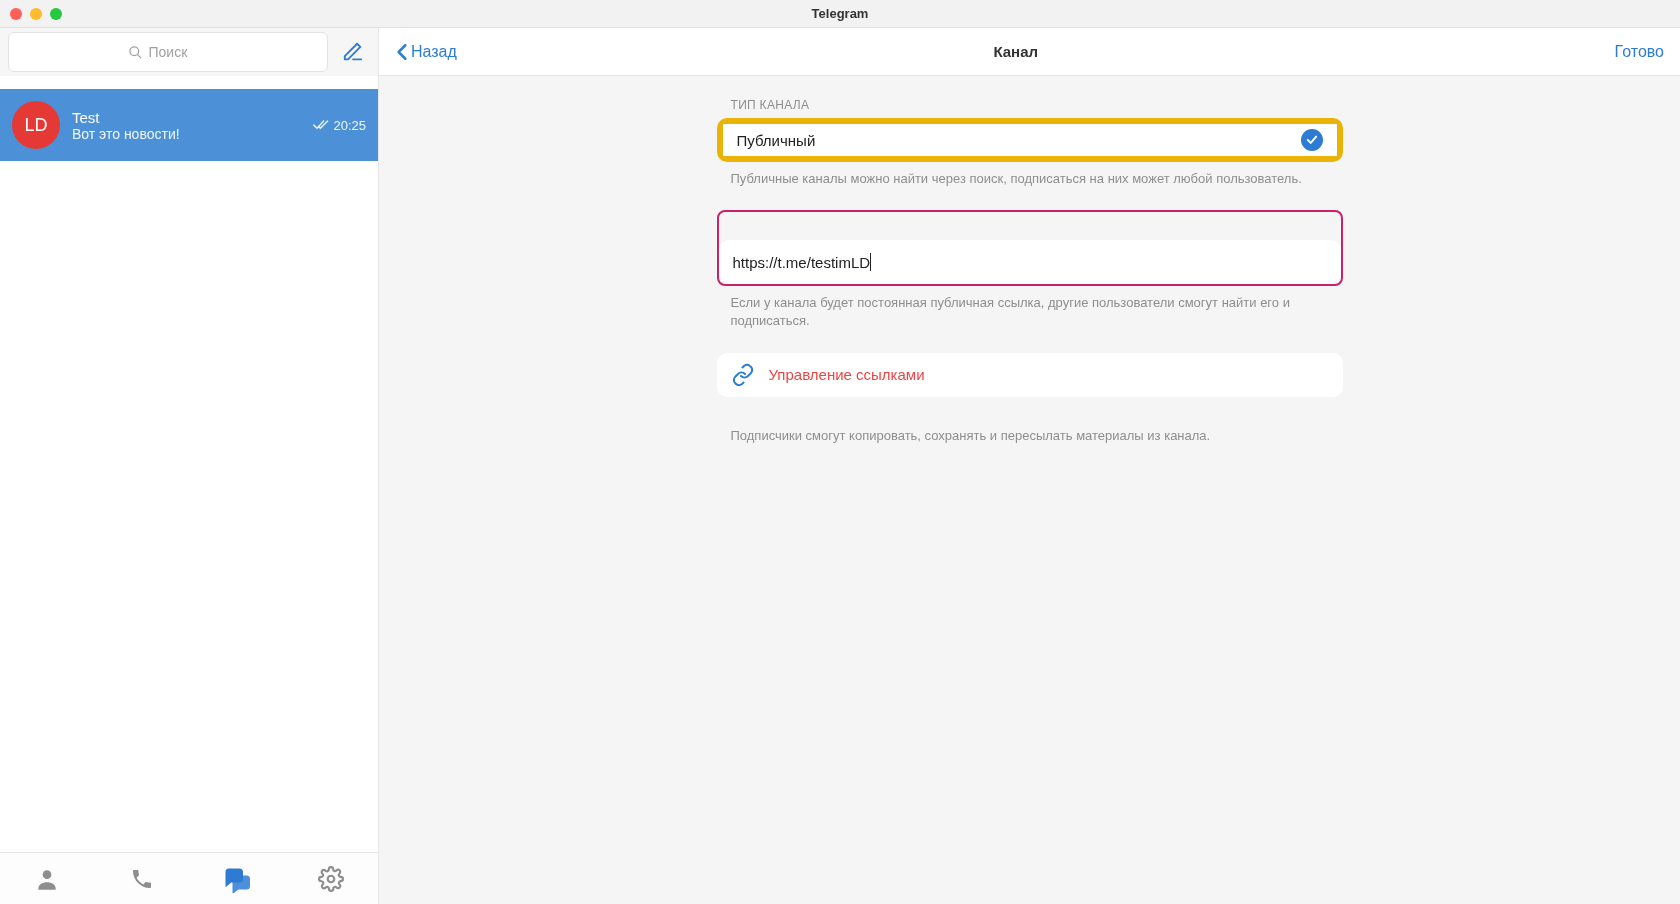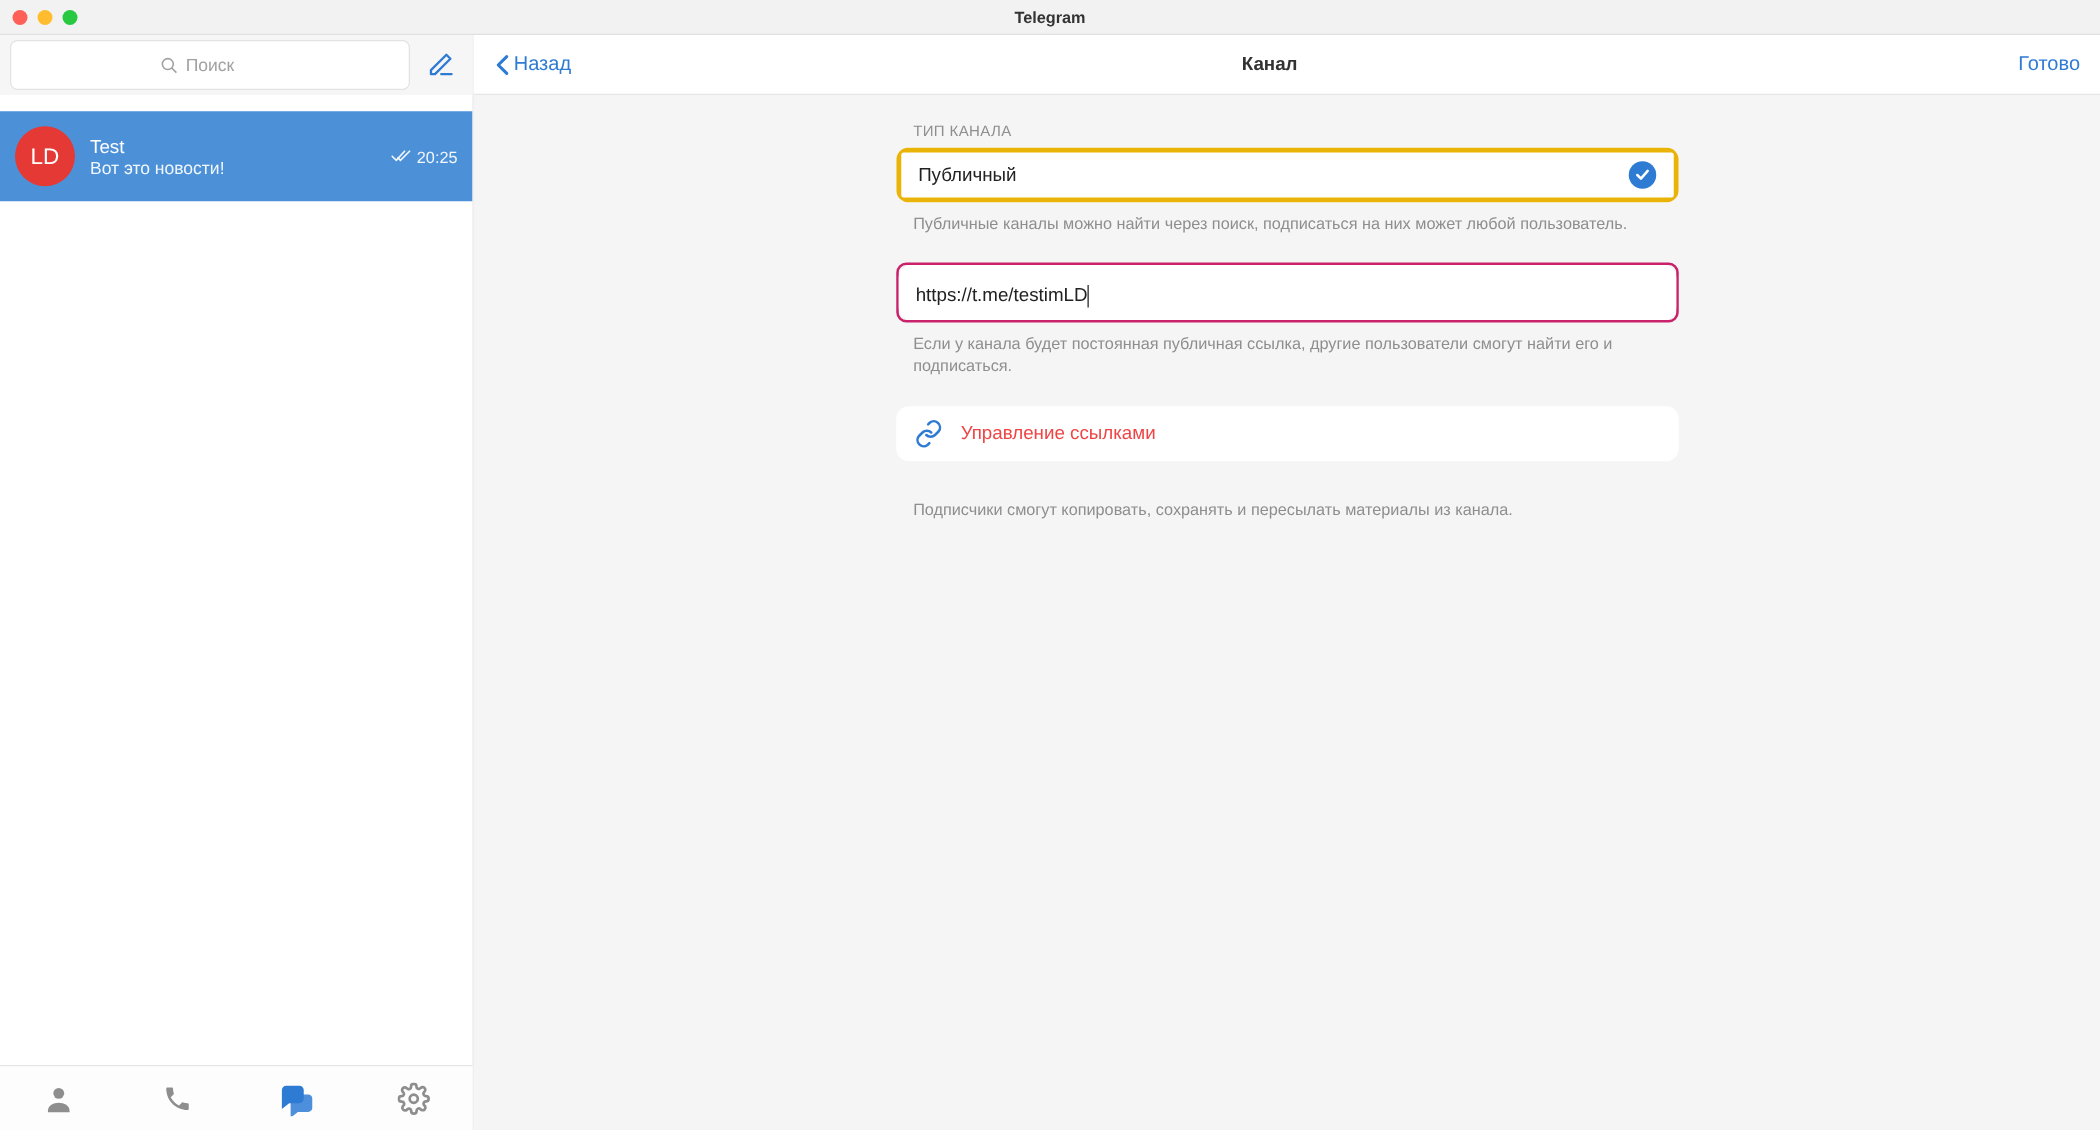--- a/index.html
+++ b/index.html
@@ -46,26 +46,26 @@
   .done-btn { color:#2e7bd4; font-size:16px; font-weight:500; cursor:pointer;padding-left:40px; }
 
   .main-body { flex:1; overflow:auto; padding-top: 22px; }
   .settings-col { width: 626px; margin: 0 auto; }
 
   .section-label { font-size: 12px; color:#8e8e8e; letter-spacing: 0.3px; padding: 0 14px 6px; text-transform: uppercase;}
   .card { background:#ffffff; border-radius:10px; overflow:hidden; }
   .row { height: 44px; display:flex; align-items:center; padding: 0 14px; font-size:15px; color:#222; cursor:pointer; position:relative; }
   .row + .row { border-top: 1px solid #f0f0f0; }
   .row .check { margin-left:auto; width:22px; height:22px; border-radius:50%; background:#2e7bd4; display:flex; align-items:center; justify-content:center; color:#fff; }
-  .highlight { border: 4px solid #eab308; border-radius: 8px; }
+  .highlight { border: 6px solid #eab308; border-radius: 8px; }
   .row.highlight { height:44px; border-radius:6px; }
   .hint { font-size: 13px; color:#8e8e8e; padding: 8px 14px 0; line-height: 1.4; }
   .hint + .hint { padding-top: 10px; }
 
-  .link-input-row { height:44px; background:#fff; border-radius:10px; display:flex; padding:16px 14px; }
+  .link-input-row { height:44px; background:#fff; border-radius:10px; display:flex; align-items:center; padding:0 14px;margin-top:28px; }
   .link-input-wrap { border: 2px solid #c9226b; border-radius:8px; }
   .cursor-caret { display:inline-block; width:1px; height:18px; background:#222; vertical-align:middle; }
 
   .action-row { height:44px; background:#fff; border-radius:10px; display:flex; align-items:center; padding:0 14px; gap:14px; color:#ef4444; font-size:15px; cursor:pointer; }
   .link-icon { width:24px; height:24px; display:flex; align-items:center; justify-content:center; }
 
   .toggle-row { height:44px; background:#fff; border-radius:10px; display:flex; align-items:center; padding:0 14px; font-size:15px; color:#222; }
   .toggle { margin-left:auto; width:40px; height:24px; border-radius:12px; background:#e4e4e4; position:relative; cursor:pointer; }
   .toggle .knob { position:absolute; width:20px; height:20px; border-radius:50%; background:#fff; top:2px; left:2px; box-shadow:0 1px 2px rgba(0,0,0,0.2); }
 

